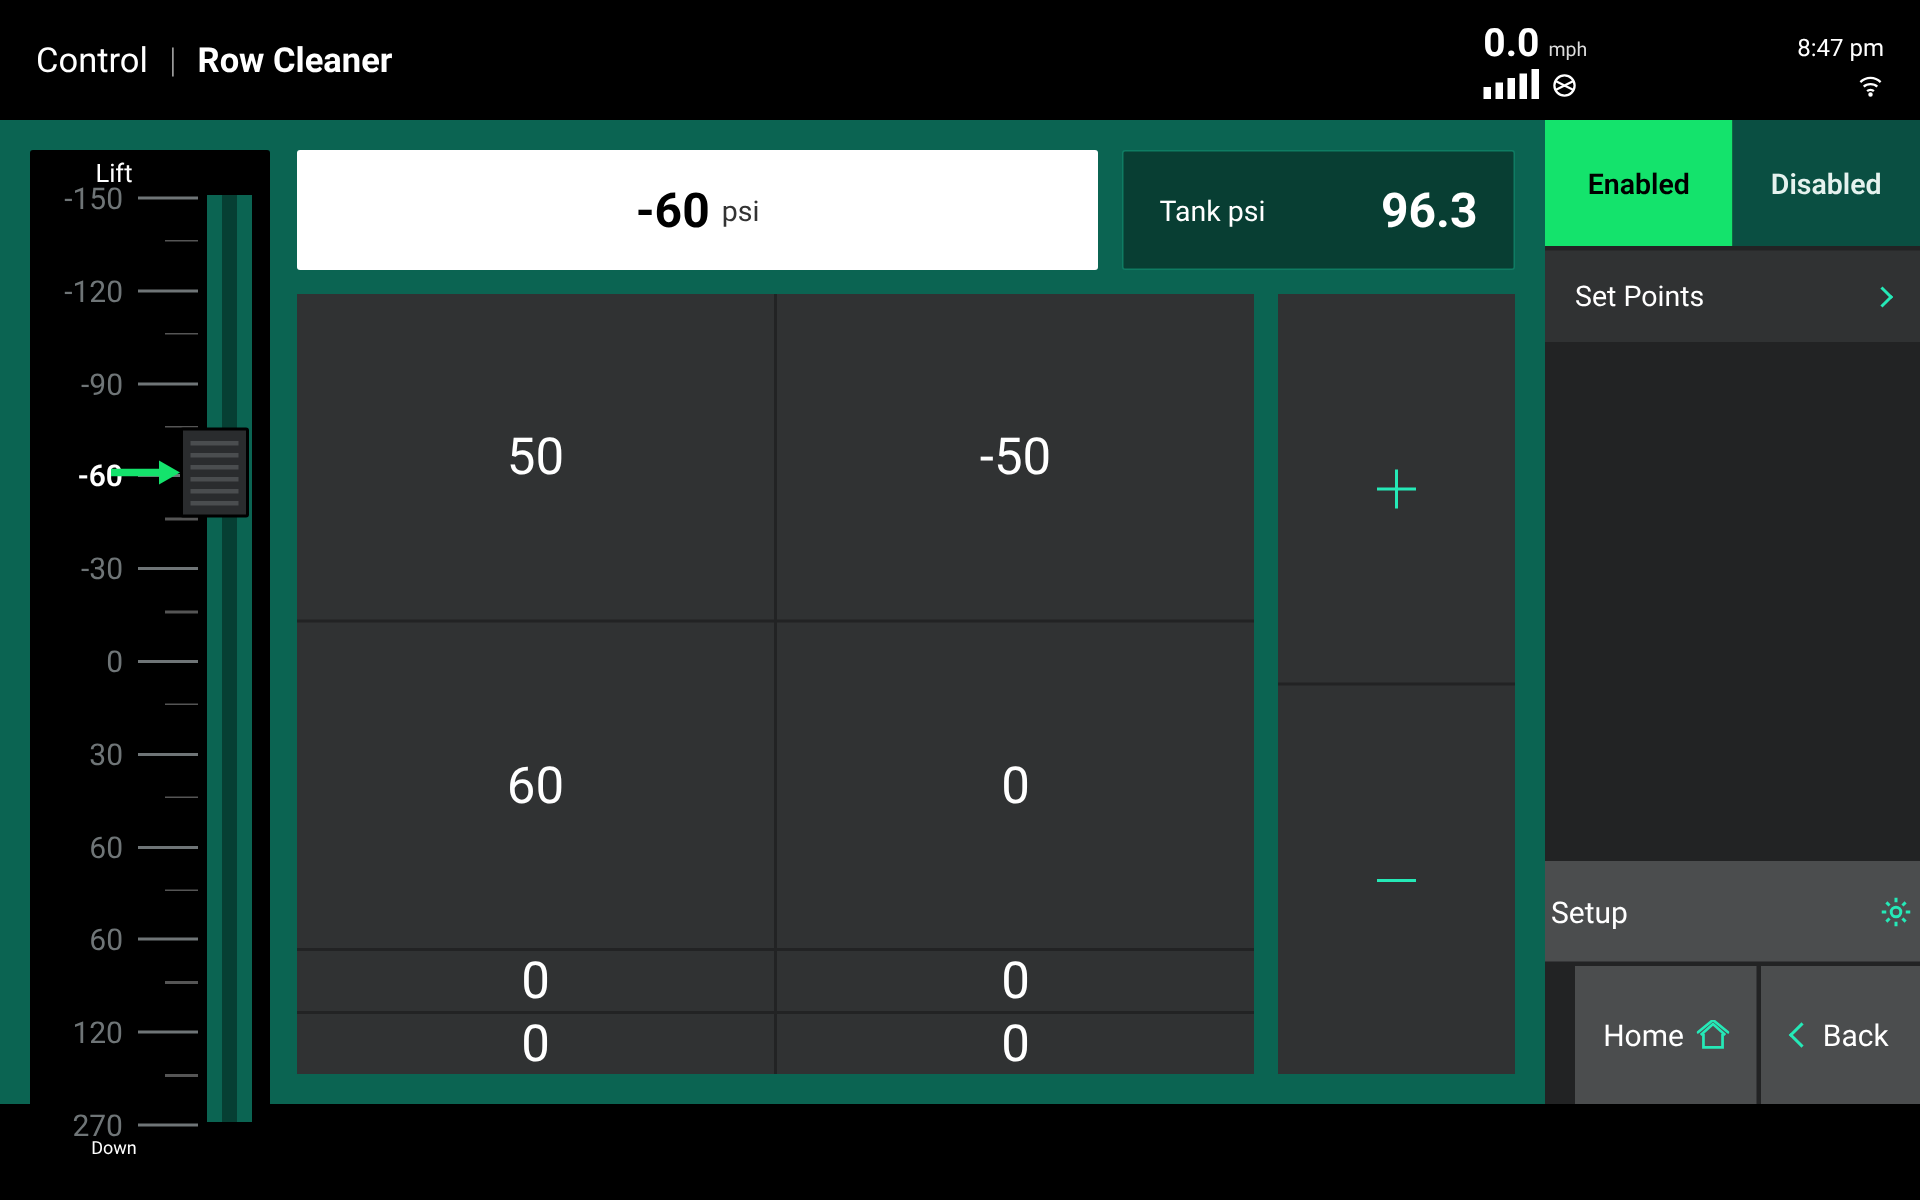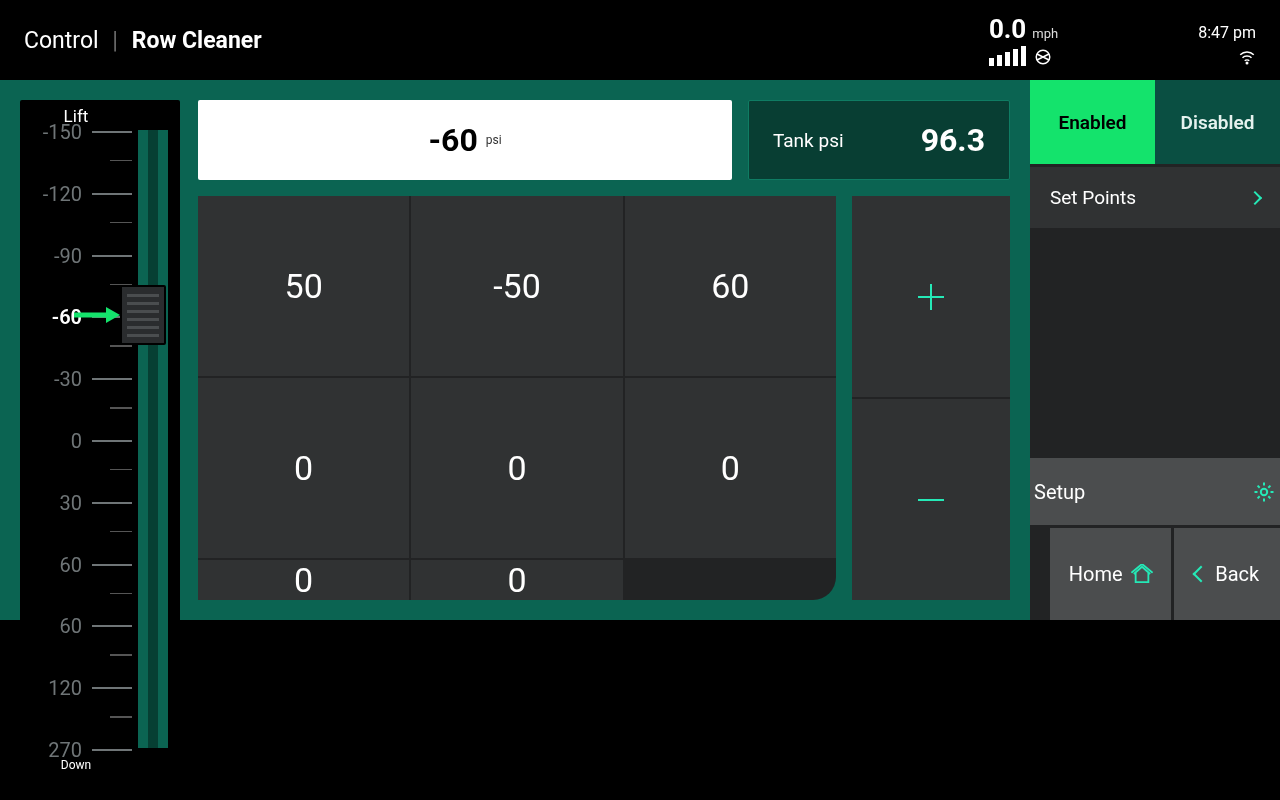--- a/index.html
+++ b/index.html
@@ -36,21 +36,21 @@
   .signal{display:flex;align-items:center;gap:8px;}
   .bars{display:flex;gap:3px;align-items:flex-end;height:18px;}
   .bars span{width:5px;background:#fff;}
   .bars span:nth-child(1){height:8px;}
   .bars span:nth-child(2){height:11px;}
   .bars span:nth-child(3){height:14px;}
   .bars span:nth-child(4){height:17px;}
   .bars span:nth-child(5){height:20px;}
 
   
-  .content{display:flex;height:540px;}
+  .content{display:flex;height:656px;}
   .main{flex:1;background:var(--bg-teal);padding:20px;display:flex;gap:18px;}
   .side{width:250px;background:var(--panel-darker);display:flex;flex-direction:column;}
 
   
   .gauge{
     width:160px;height:680px;background:var(--bg-black);border-radius:2px;
     position:relative;color:var(--white);
   }
   .gauge-title{position:absolute;top:6px;left:0;right:48px;text-align:center;font-size:17px;}
   .gauge-footer{position:absolute;bottom:8px;left:0;right:48px;text-align:center;font-size:12px;}
@@ -82,32 +82,32 @@
   }
   .indicator .chip div{height:3px;background:#4a4d4f;}
 
   
   .center{flex:1;display:flex;flex-direction:column;gap:16px;}
   .readouts{display:flex;gap:16px;height:80px;}
   .psi-box{
     flex:1;background:#fff;border-radius:2px;display:flex;align-items:center;justify-content:center;gap:8px;
   }
   .psi-box .v{font-size:32px;font-weight:700;color:#000;}
-  .psi-box .u{font-size:12px;color:#333;}
+  .psi-box .u{font-size:19px;color:#333;}
   .tank-box{
     width:262px;background:#083E33;border:1px solid #0F7C63;border-radius:2px;
     display:flex;align-items:center;justify-content:space-between;padding:0 24px;color:#fff;
   }
   .tank-box .lbl{font-size:19px;}
   .tank-box .v{font-size:32px;font-weight:700;}
 
   .grid-wrap{flex:1;display:flex;gap:16px;}
   .row-grid{
     flex:1;background:var(--panel-darker);
-    display:grid;grid-template-columns:repeat(3,1fr);grid-template-rows:1fr 1fr;gap:2px;border-radius:23px;
+    display:grid;grid-template-columns:repeat(2,1fr);grid-template-rows:1fr 1fr;gap:2px;
   }
   .row-grid .cell{
     background:var(--panel-dark);display:flex;align-items:center;justify-content:center;
     color:#fff;font-size:34px;
   }
   .adj-col{width:158px;display:flex;flex-direction:column;gap:2px;background:var(--panel-darker);}
   .adj-btn{
     flex:1;background:var(--panel-dark);display:flex;align-items:center;justify-content:center;cursor:pointer;
   }
   .plus-icon{position:relative;width:26px;height:26px;}

